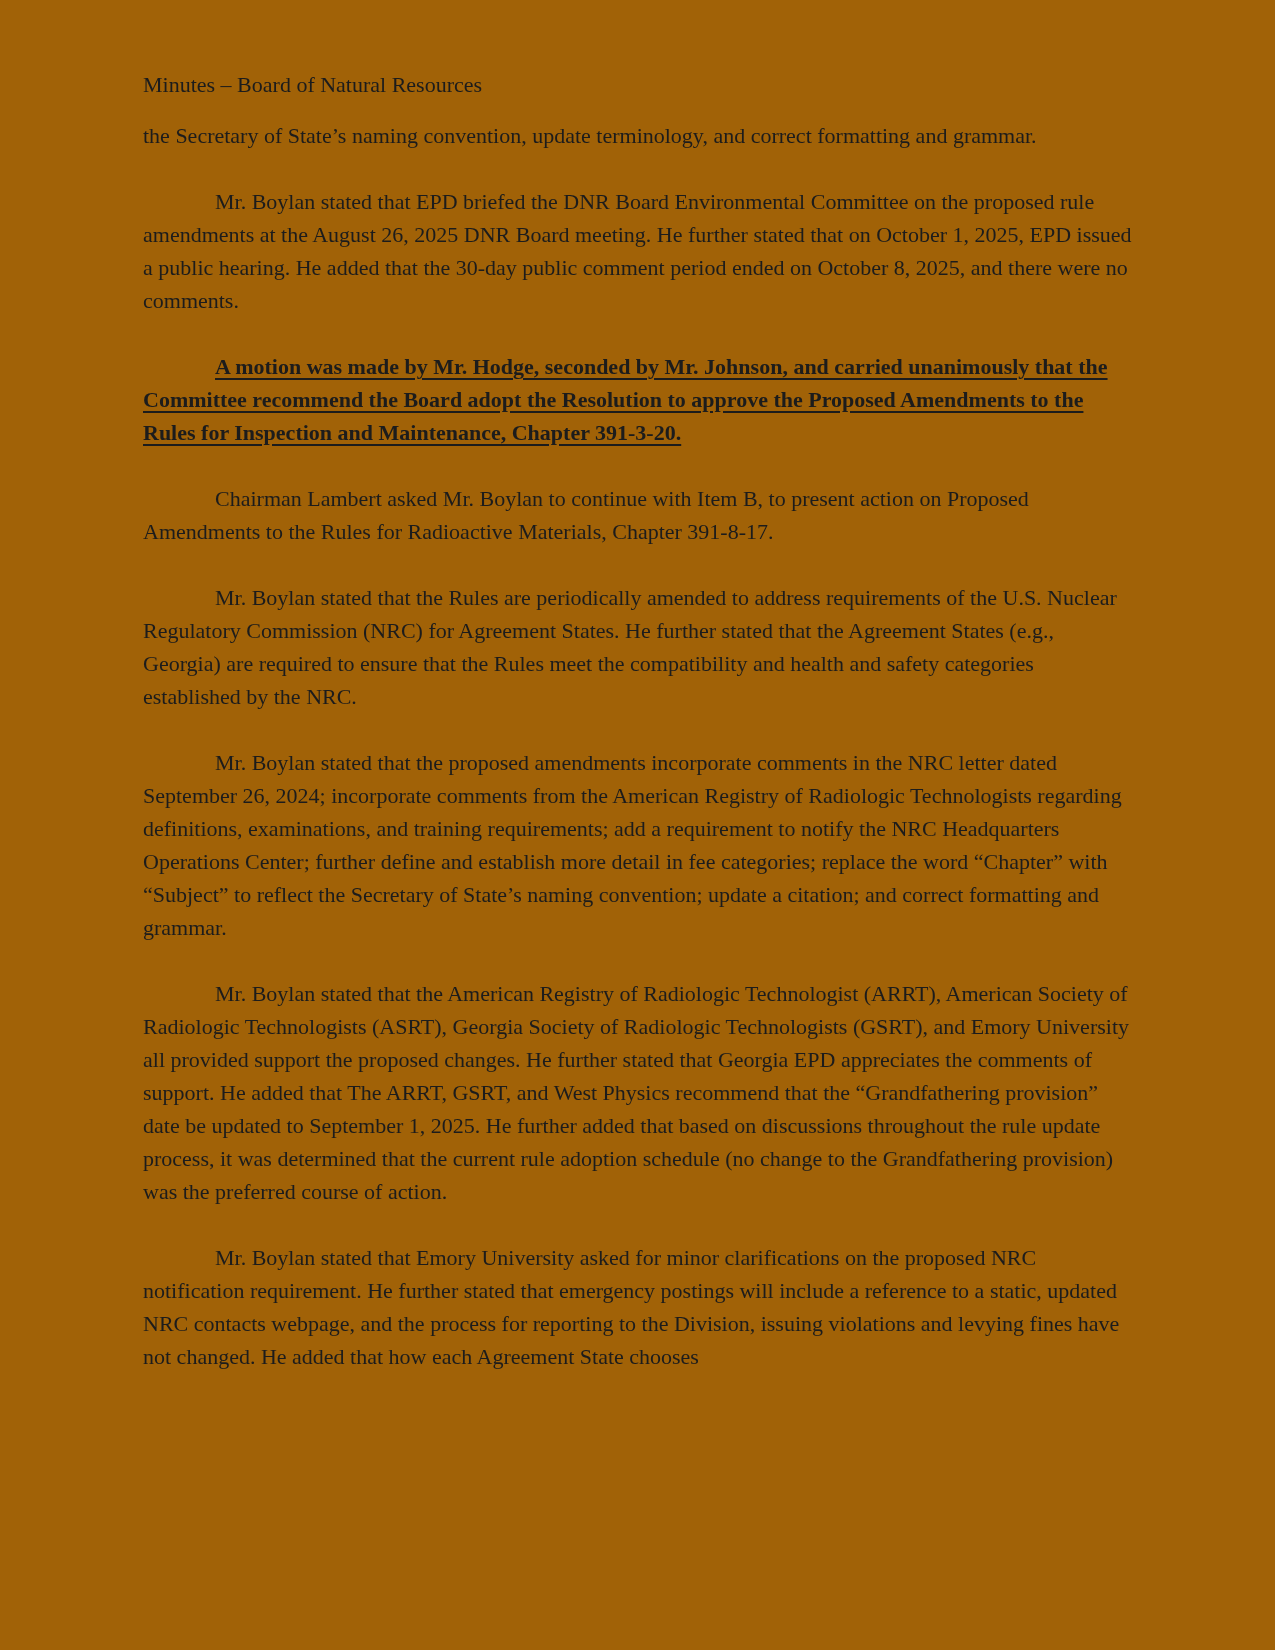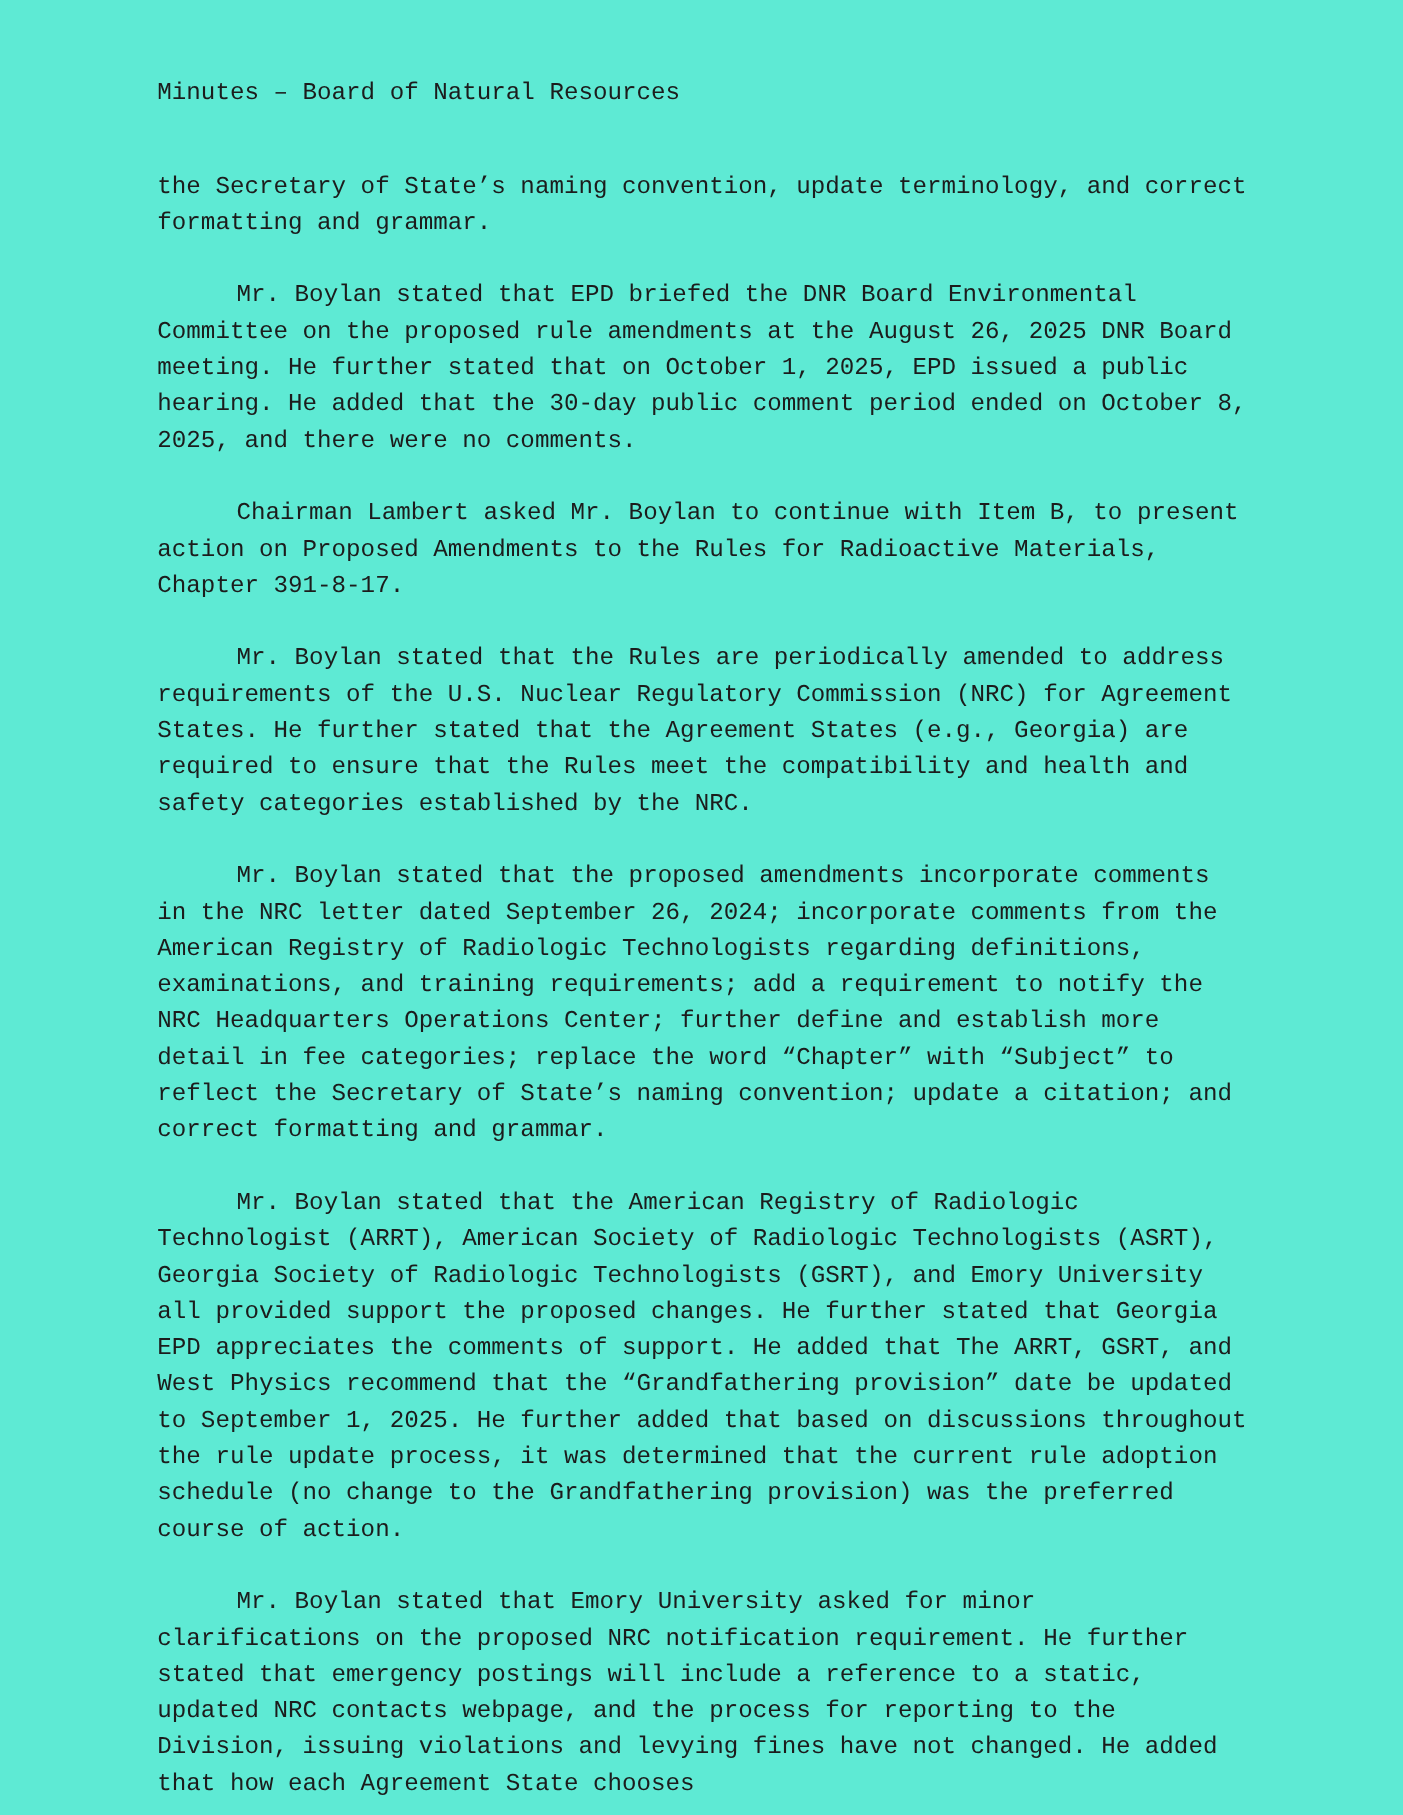--- a/index.html
+++ b/index.html
@@ -4,34 +4,34 @@
 <style>
   html, body {
     margin: 0;
     padding: 0;
     background: #ffffff;
   }
   .page {
     position: relative;
     width: 1275px;
     height: 1650px;
-    background: #5eead4;
+    background: #a16207;
     box-sizing: border-box;
     padding: 68px 140px 16px 143px;
-    font-family: Liberation Mono, monospace;
+    font-family: Liberation Serif, serif;
     color: #1c1c1c;
     overflow: hidden;
   }
   .doc-header p {
     margin: 0;
     font-size: 22px;
     line-height: 33px;
   }
   .doc-body {
-    margin-top: 52px;
+    margin-top: 18px;
   }
   .doc-body p.para {
     margin: 0 0 33px 0;
     font-size: 22px;
     line-height: 33px;
   }
   .para.indent {
     text-indent: 72px;
   }
   .para.motion {
@@ -49,20 +49,21 @@
   <div class="doc-header">
     <p>Minutes – Board of Natural Resources</p>
   </div>
 
   <div class="doc-body">
     <p class="para">the Secretary of State’s naming convention, update terminology, and correct formatting and grammar.</p>
 
     <p class="para indent">Mr. Boylan stated that EPD briefed the DNR Board Environmental Committee on the proposed rule amendments at the August 26, 2025 DNR Board meeting. He further stated that on October 1, 2025, EPD issued a public hearing. He added that the 30-day public comment period ended on October 8, 2025, and there were no comments.</p>
 
 
+    <p class="para indent motion">A motion was made by Mr. Hodge, seconded by Mr. Johnson, and carried unanimously that the Committee recommend the Board adopt the Resolution to approve the Proposed Amendments to the Rules for Inspection and Maintenance, Chapter 391-3-20.</p>
 
     <p class="para indent">Chairman Lambert asked Mr. Boylan to continue with Item B, to present action on Proposed Amendments to the Rules for Radioactive Materials, Chapter 391-8-17.</p>
 
     <p class="para indent">Mr. Boylan stated that the Rules are periodically amended to address requirements of the U.S. Nuclear Regulatory Commission (NRC) for Agreement States. He further stated that the Agreement States (e.g., Georgia) are required to ensure that the Rules meet the compatibility and health and safety categories established by the NRC.</p>
 
     <p class="para indent">Mr. Boylan stated that the proposed amendments incorporate comments in the NRC letter dated September 26, 2024; incorporate comments from the American Registry of Radiologic Technologists regarding definitions, examinations, and training requirements; add a requirement to notify the NRC Headquarters Operations Center; further define and establish more detail in fee categories; replace the word “Chapter” with “Subject” to reflect the Secretary of State’s naming convention; update a citation; and correct formatting and grammar.</p>
 
     <p class="para indent">Mr. Boylan stated that the American Registry of Radiologic Technologist (ARRT), American Society of Radiologic Technologists (ASRT), Georgia Society of Radiologic Technologists (GSRT), and Emory University all provided support the proposed changes. He further stated that Georgia EPD appreciates the comments of support. He added that The ARRT, GSRT, and West Physics recommend that the “Grandfathering provision” date be updated to September 1, 2025. He further added that based on discussions throughout the rule update process, it was determined that the current rule adoption schedule (no change to the Grandfathering provision) was the preferred course of action.</p>
 
     <p class="para indent">Mr. Boylan stated that Emory University asked for minor clarifications on the proposed NRC notification requirement. He further stated that emergency postings will include a reference to a static, updated NRC contacts webpage, and the process for reporting to the Division, issuing violations and levying fines have not changed. He added that how each Agreement State chooses</p>

